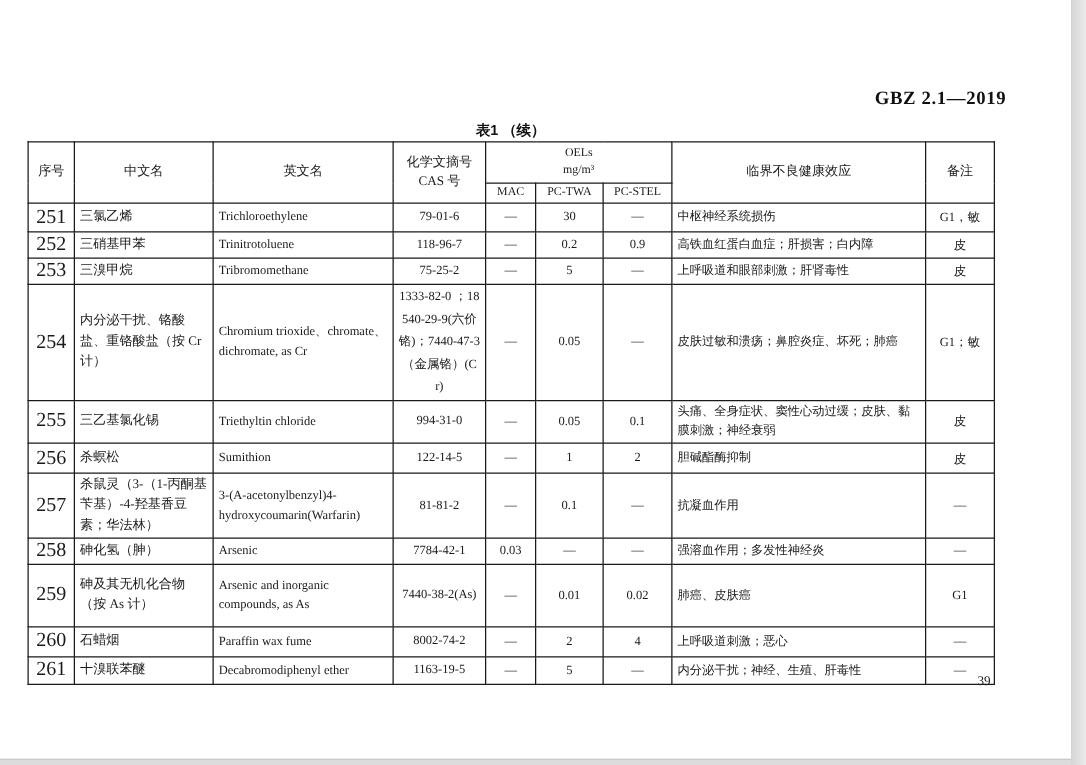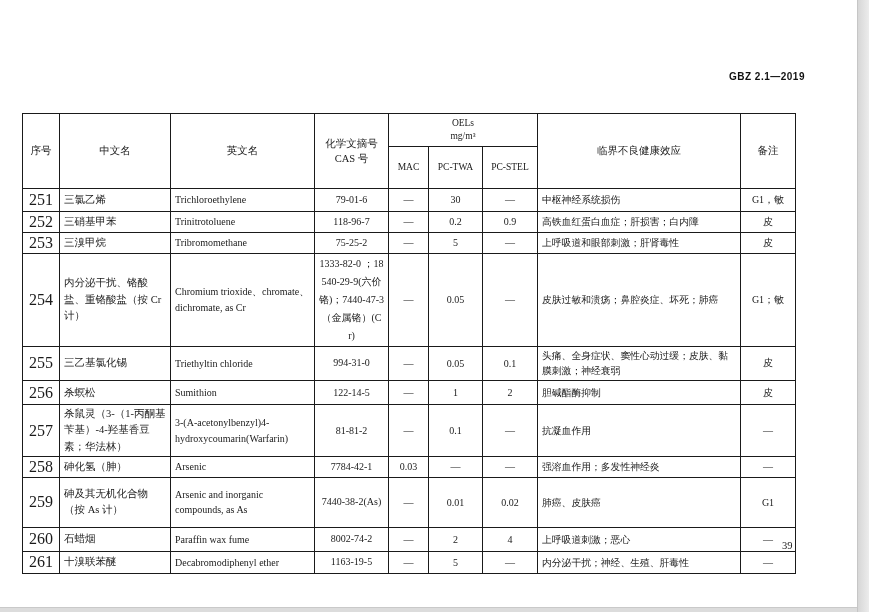--- a/index.html
+++ b/index.html
@@ -11,23 +11,23 @@
     overflow: hidden;
   }
   .page {
     position: relative;
     width: 869px; height: 612px;
     background: #ffffff;
   }
   .doc-code {
     position: absolute;
     top: 71px; right: 64px;
-    font-family: Liberation Sans, sans-serif;
+    font-family: Liberation Serif, serif;
     font-weight: bold;
-    font-size: 10px;
+    font-size: 15px;
     letter-spacing: 0.5px;
     color: #111;
   }
   .table-title {
     position: absolute;
     top: 97px; left: 22px; width: 773px;
     text-align: center;
     font-family: "Liberation Sans", sans-serif;
     font-weight: 600;
     font-size: 11.5px;
@@ -47,21 +47,21 @@
     overflow: hidden;
   }
   .oel-table thead th {
     font-weight: normal;
     font-size: 10.5px;
     text-align: center;
     line-height: 1.35;
   }
   .oel-table thead tr.subhead th {
     font-size: 9.5px;
-    padding: 14px 2px;
+    padding: 1px 2px;
   }
   .oels-head div { line-height: 1.4; font-size: 9.5px; text-align: center; }
   .cas-head div { line-height: 1.45; font-size: 10.5px; }
   td.c-no   { text-align: center; font-size: 16px; }
   td.c-cn   { text-align: left; font-size: 10.5px; line-height: 1.55; }
   td.c-en   { text-align: left; font-size: 10px; line-height: 1.55; overflow-wrap: break-word; word-break: break-word; }
   td.c-cas  { text-align: center; font-size: 10px; line-height: 1.8; word-break: break-all; }
   td.c-num  { text-align: center; font-size: 10px; }
   td.c-eff  { text-align: left; font-size: 9.8px; line-height: 1.6; }
   td.c-rem  { text-align: center; font-size: 10px; }
@@ -85,20 +85,21 @@
     border-top: 1px solid #c9c9c9;
   }
 </style>
 </head>
 <body>
 
 <div class="page">
 
   <div class="doc-code">GBZ 2.1—2019</div>
 
+  <div class="table-title">表1 （续）</div>
 
   <table class="oel-table">
     <colgroup>
       <col style="width:37px">
         <col style="width:111px">
         <col style="width:144px">
       <col style="width:74px">
         <col style="width:40px">
         <col style="width:54px">
       <col style="width:55px">

